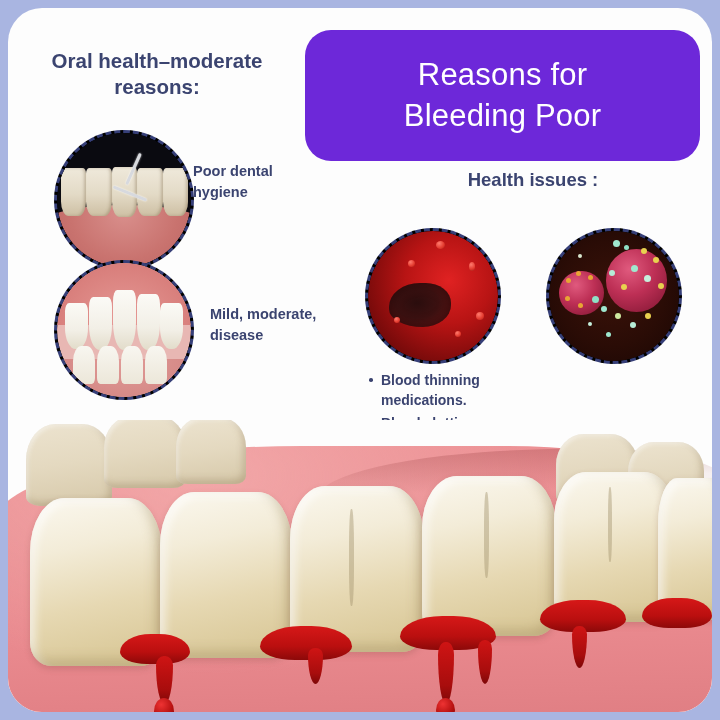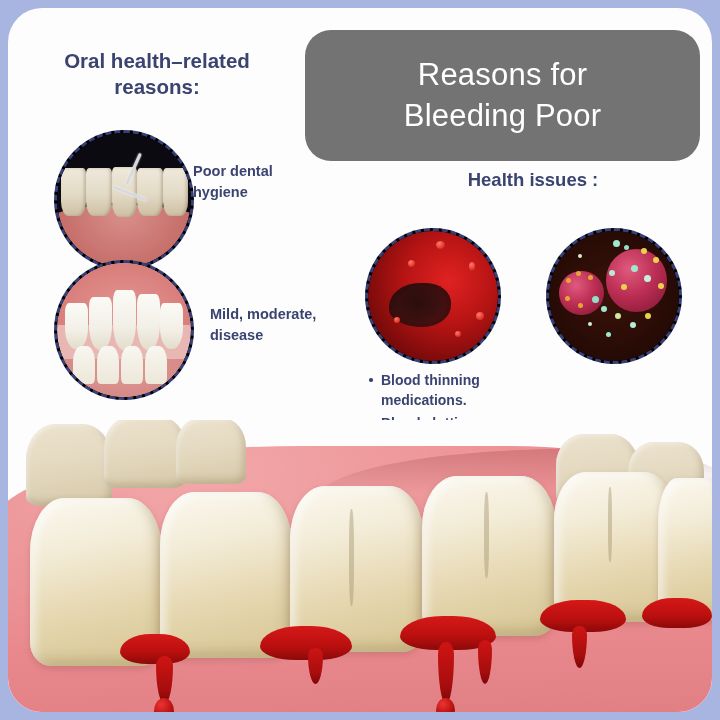--- a/index.html
+++ b/index.html
@@ -27,21 +27,21 @@
     overflow: hidden;
   }
 
   
   #title-banner {
     position: absolute;
     left: 297px;
     top: 22px;
     width: 395px;
     height: 131px;
-    background: #737373;
+    background: #6d28d9;
     border-radius: 26px;
     display: flex;
     flex-direction: column;
     align-items: center;
     justify-content: center;
     gap: 2px;
   }
   #title-banner .tline {
     color: #ffffff;
     font-size: 31px;
@@ -260,21 +260,21 @@
 <body>
 
 <div id="infographic-card">
 
   <div id="title-banner">
     <div class="tline">Reasons for</div>
     <div class="tline">Bleeding Poor</div>
   </div>
 
   <div id="oral-heading" class="section-heading">
-    <div>Oral health–related</div>
+    <div>Oral health–moderate</div>
     <div>reasons:</div>
   </div>
 
   <div id="circle-poor-hygiene" class="photo-circle">
     <div class="photo-inner">
       <div class="ph1-gum"></div>
       <div class="ph1-tooth" style="left:3%;"></div>
       <div class="ph1-tooth" style="left:22%;"></div>
       <div class="ph1-tooth" style="left:41%; top:25%; height:38%;"></div>
       <div class="ph1-tooth" style="left:60%;"></div>

